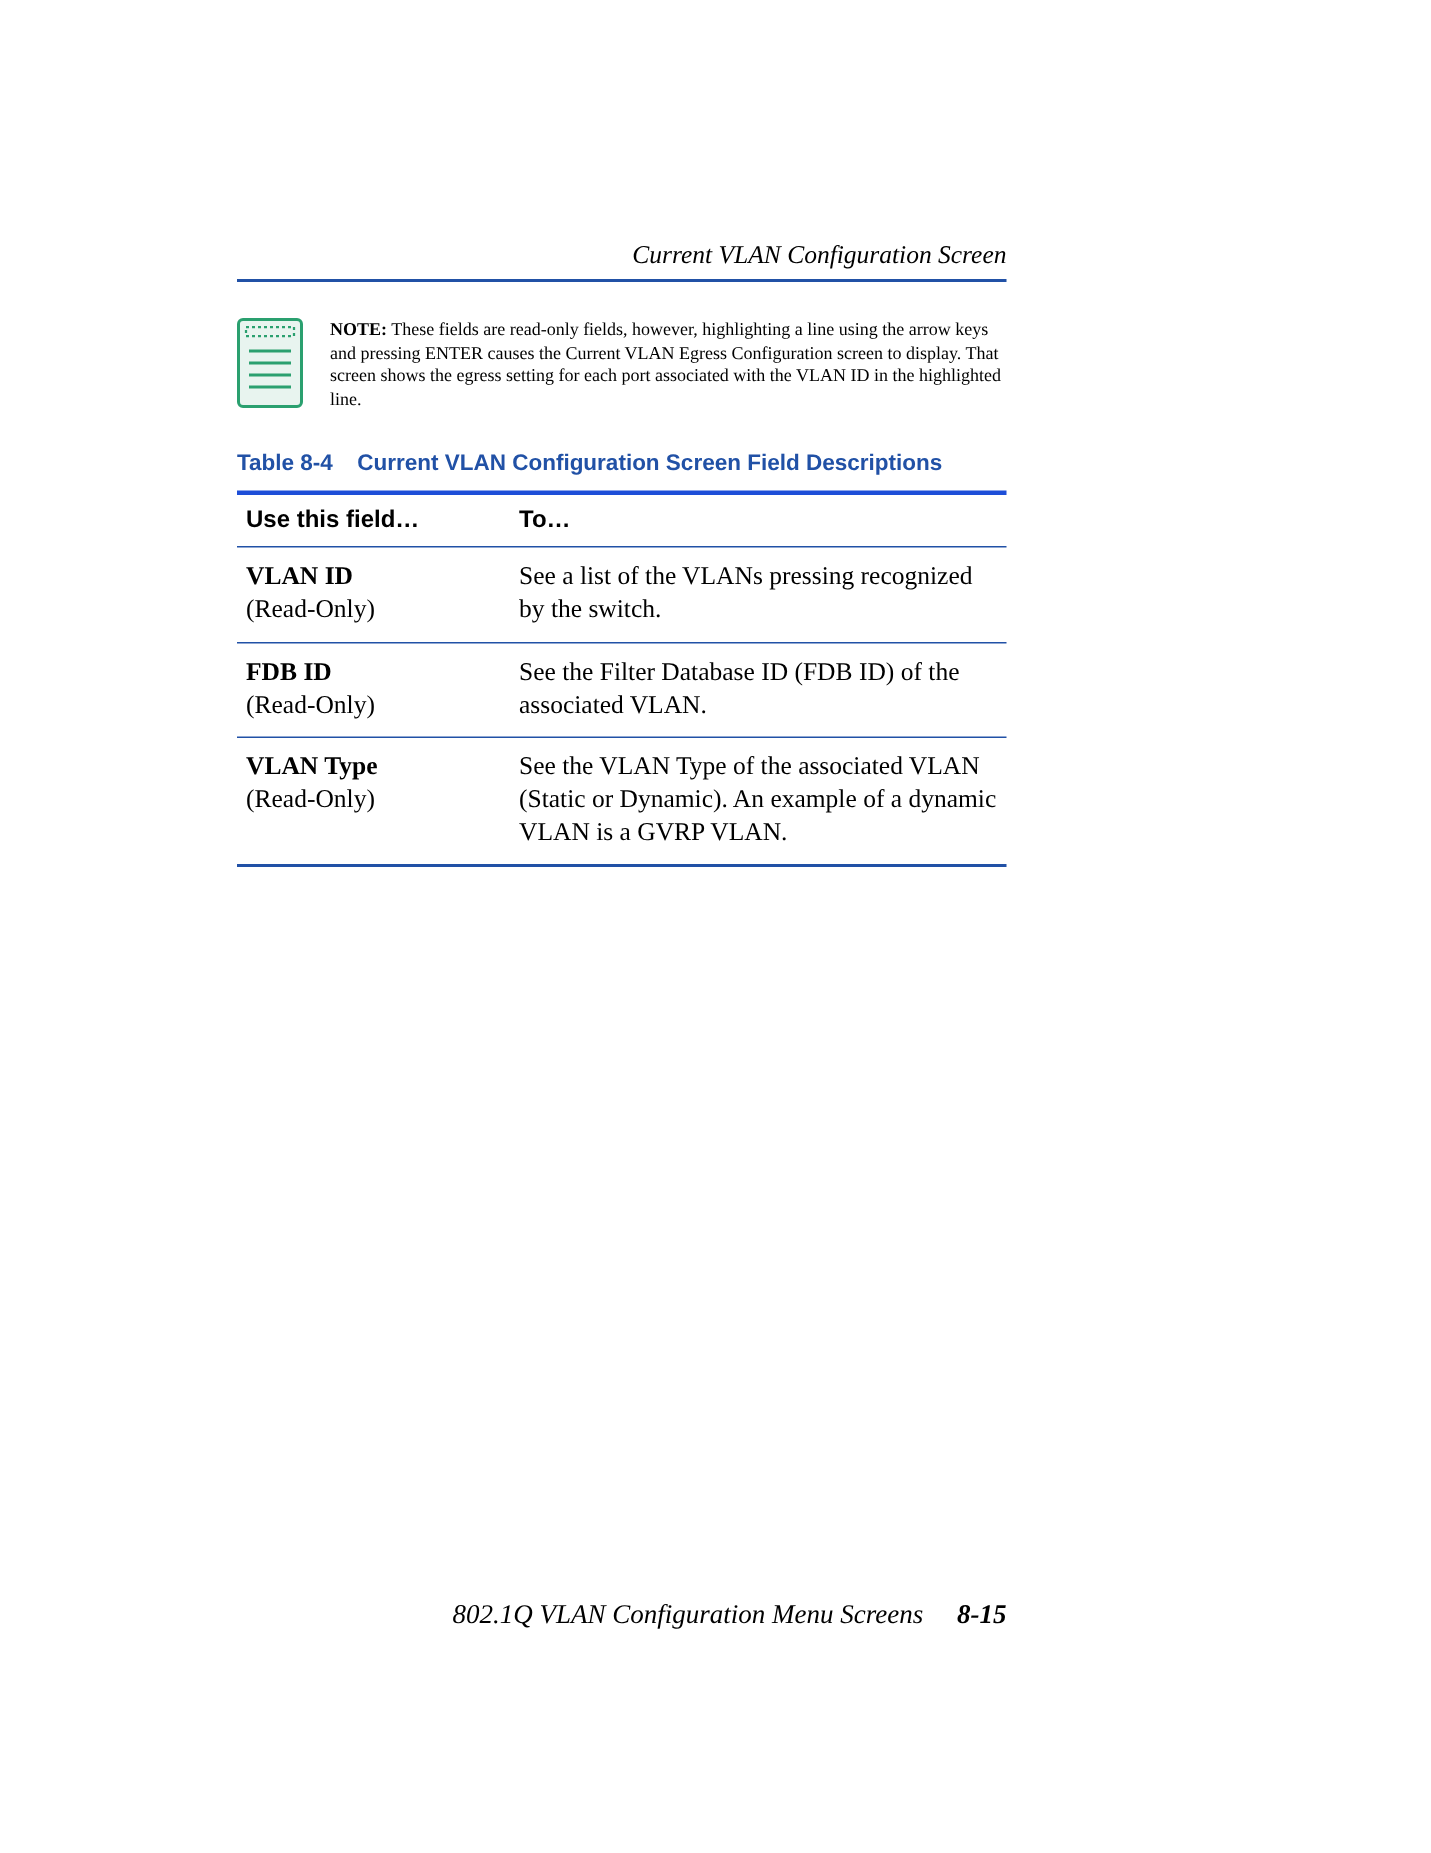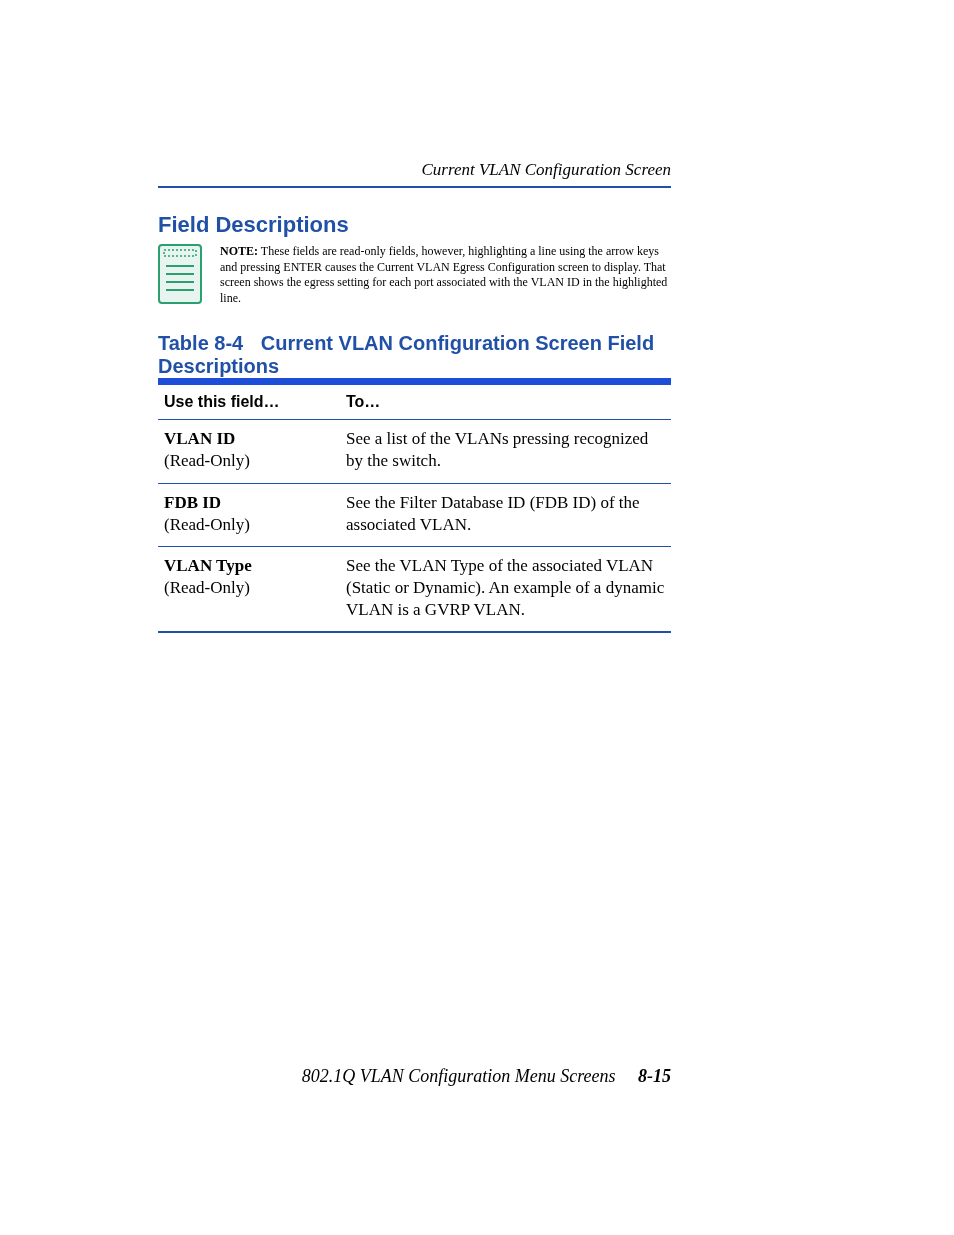--- a/index.html
+++ b/index.html
@@ -62,38 +62,39 @@
       font-family: Liberation Serif, serif;
       font-size: 12px;
       line-height: 1.3;
     }
     .note-text b {
       font-weight: bold;
     }
     .table-caption {
       color: #2151a6;
       font-weight: bold;
-      font-size: 20px;
+      font-size: 15px;
       font-family: Arial, Helvetica, sans-serif;
+      margin-bottom: 10px;
     }
     .table-caption .tab-num {
       margin-right: 12px;
     }
     table.fields {
       width: 100%;
       border-collapse: collapse;
       font-size: 17px;
     }
     table.fields th {
       text-align: left;
       font-family: Arial, Helvetica, sans-serif;
       font-weight: bold;
       font-size: 16px;
       padding: 8px 6px;
-      border-top: 7px solid #1d4ed8;
+      border-top: 3px solid #1d4ed8;
       border-bottom: 1px solid #2151a6;
     }
     table.fields td {
       vertical-align: top;
       padding: 8px 6px 10px 6px;
       border-bottom: 1px solid #2151a6;
       font-family: "Times New Roman", Times, serif;
       line-height: 1.3;
     }
     table.fields tbody tr:last-child td {
@@ -123,21 +124,20 @@
 </head>
 <body>
 
 <div class="page">
 
   <div class="header-area">
     <span>Current VLAN Configuration Screen</span>
   </div>
   <hr class="header-rule">
 
-  <h2 class="section-heading">Field Descriptions</h2>
 
 
   <div class="note-block">
     <div class="note-icon">
       <svg width="44" height="60" viewBox="0 0 44 60">
         <rect x="1" y="1" width="42" height="58" rx="3" ry="3" fill="#e8f4ef" stroke="#2aa06f" stroke-width="2"></rect>
         <rect x="6" y="6" width="32" height="6" fill="none" stroke="#2aa06f" stroke-width="1.5" stroke-dasharray="2,2"></rect>
         <line x1="8" y1="22" x2="36" y2="22" stroke="#2aa06f" stroke-width="2"></line>
         <line x1="8" y1="30" x2="36" y2="30" stroke="#2aa06f" stroke-width="2"></line>
         <line x1="8" y1="38" x2="36" y2="38" stroke="#2aa06f" stroke-width="2"></line>

